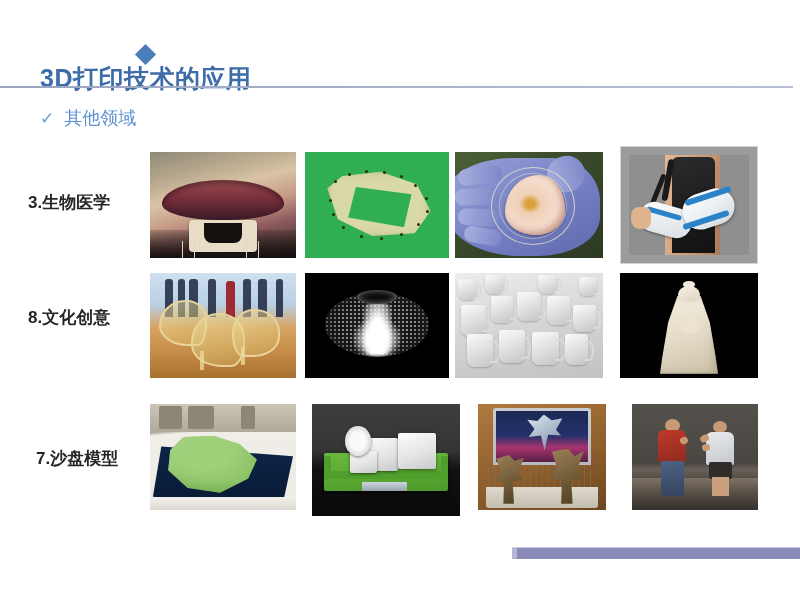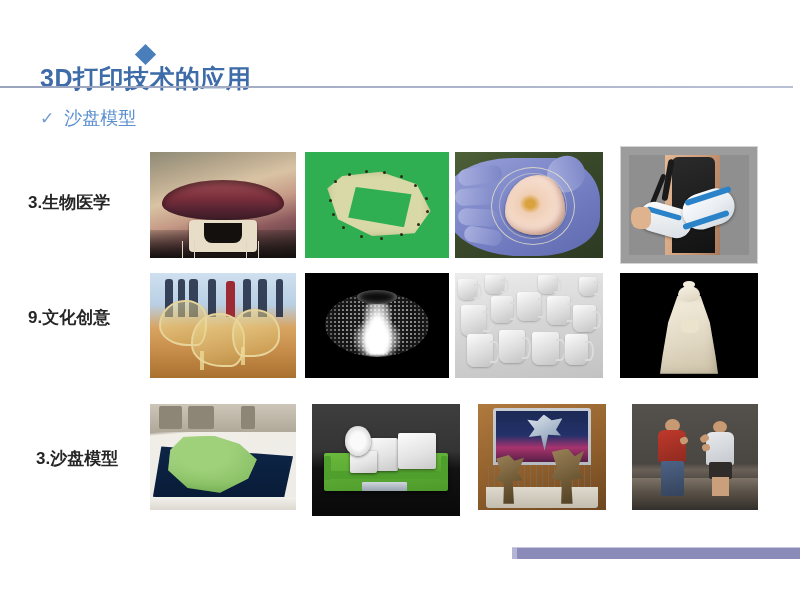--- a/index.html
+++ b/index.html
@@ -228,26 +228,26 @@
 <div class="slide">
 
   <div class="title-row">
     <span class="diamond"></span>
     <span class="title-text">3D打印技术的应用</span>
   </div>
   <div class="title-rule"></div>
 
   <div class="subtitle-row">
     <span class="check">✓</span>
-    <span class="subtitle-text">沙盘模型</span>
+    <span class="subtitle-text">其他领域</span>
   </div>
 
   <div class="cat cat-1">3.生物医学</div>
-  <div class="cat cat-2">9.文化创意</div>
-  <div class="cat cat-3">3.沙盘模型</div>
+  <div class="cat cat-2">8.文化创意</div>
+  <div class="cat cat-3">7.沙盘模型</div>
 
   <div class="cell r1c1">
     <div class="ph surgery">
       <div class="s-clamp"></div>
       <div class="s-pin" style="left:22%"></div>
       <div class="s-pin" style="left:30%"></div>
       <div class="s-pin" style="left:66%"></div>
       <div class="s-pin" style="left:74%"></div>
     </div>
   </div>

